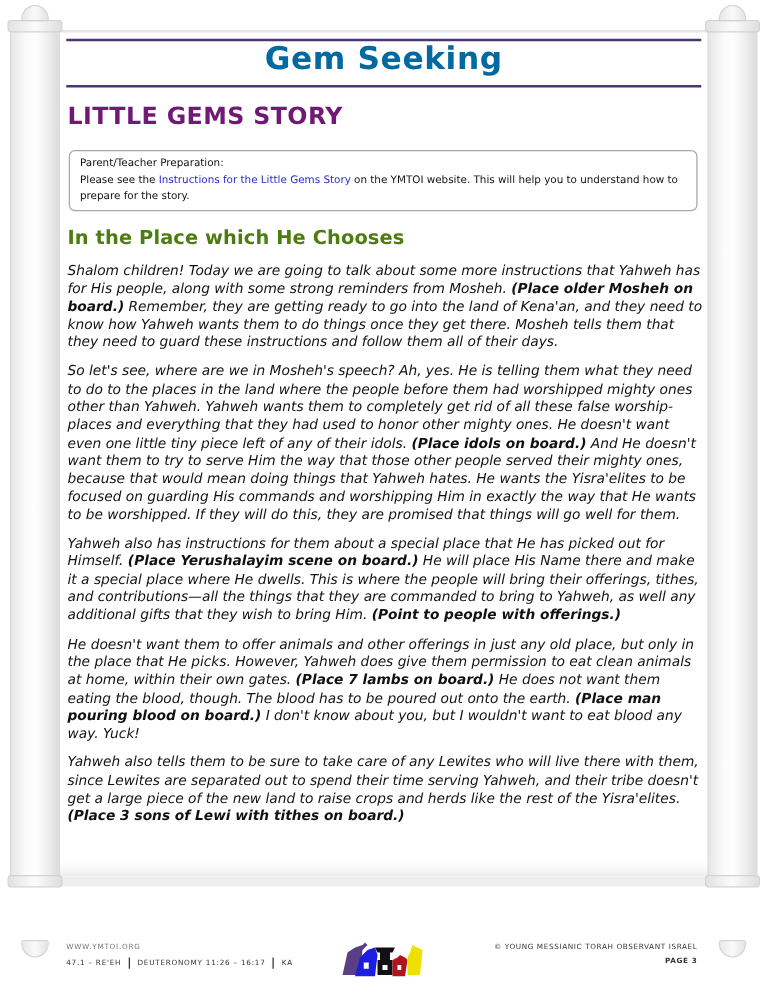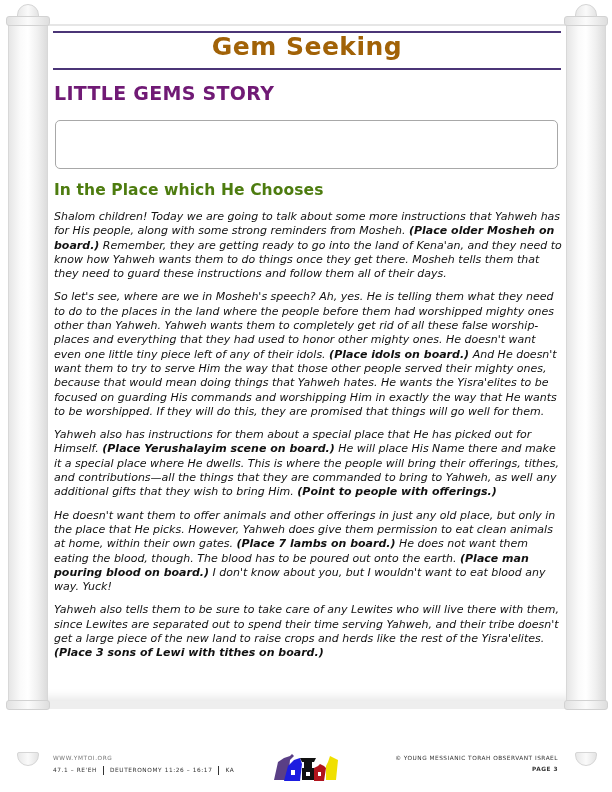--- a/index.html
+++ b/index.html
@@ -40,21 +40,21 @@
     background: #ffffff;
     border-top: 2px solid #e6e6e6;
     border-bottom: 8px solid #eeeeee;
     box-shadow: inset 0 -10px 12px -8px #e2e2e2;
   }
 
   
   .rule { position: absolute; left: 53px; width: 508px; height: 2px; background: #4b3577; }
   .title {
     position: absolute; left: 53px; top: 32px; width: 508px; text-align: center;
-    font-family: "DejaVu Sans", sans-serif; font-size: 25px; color: #a16207;
+    font-family: "DejaVu Sans", sans-serif; font-size: 25px; color: #0369a1;
     letter-spacing: 0.5px;
   }
   .subtitle {
     position: absolute; left: 54px; top: 82px;
     font-family: "DejaVu Sans", sans-serif; font-size: 19px; color: #701a75;
     letter-spacing: 0.3px;
   }
 
   
   .prep-box {
@@ -98,20 +98,24 @@
 <div class="rod-collar" style="left:564px;top:700px;"></div>
 <div class="rod-cap-bottom left"></div>
 <div class="rod-cap-bottom right"></div>
 
 <div class="rule" style="top:31px;"></div>
 <h1 class="title">Gem Seeking</h1>
 <div class="rule" style="top:68px;"></div>
 <h2 class="subtitle">LITTLE GEMS STORY</h2>
 
 <div class="prep-box">
+  <div>Parent/Teacher Preparation:</div>
+  <div>
+    <span>Please see the </span><span class="link">Instructions for the Little Gems Story</span><span> on the YMTOI website. This will help you to understand how to prepare for the story.</span>
+  </div>
 </div>
 
 <h3 class="section-heading">In the Place which He Chooses</h3>
 
 <div class="story">
   <p>
     <span>Shalom children! Today we are going to talk about some more instructions that Yahweh has for His people, along with some strong reminders from Mosheh. </span><b>(Place older Mosheh on board.)</b><span> Remember, they are getting ready to go into the land of Kena'an, and they need to know how Yahweh wants them to do things once they get there. Mosheh tells them that they need to guard these instructions and follow them all of their days.</span>
   </p>
   <p>
     <span>So let's see, where are we in Mosheh's speech? Ah, yes. He is telling them what they need to do to the places in the land where the people before them had worshipped mighty ones other than Yahweh. Yahweh wants them to completely get rid of all these false worship-places and everything that they had used to honor other mighty ones. He doesn't want even one little tiny piece left of any of their idols. </span><b>(Place idols on board.)</b><span> And He doesn't want them to try to serve Him the way that those other people served their mighty ones, because that would mean doing things that Yahweh hates. He wants the Yisra'elites to be focused on guarding His commands and worshipping Him in exactly the way that He wants to be worshipped. If they will do this, they are promised that things will go well for them.</span>

